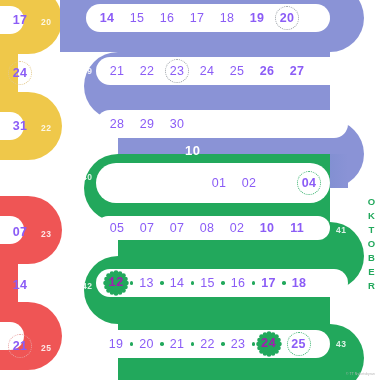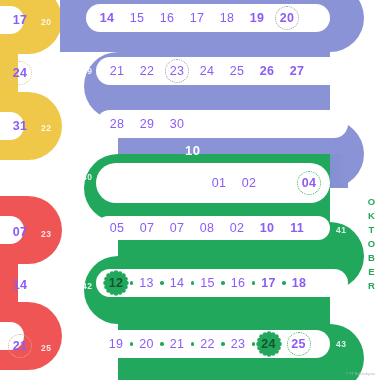--- a/index.html
+++ b/index.html
@@ -77,22 +77,23 @@
     height: 22px;
     margin: -11px 0 0 -11px;
     border-radius: 50%;
     background: #22a85c;
     z-index: -1;
   }
   .day.disc > span { position: relative; }
 
   
   .day.badge {
-    color: #14532d;
-    font-weight: 700;
+    color: #a21caf;
+    font-weight: 700;
+    font-family: Liberation Mono, monospace;
   }
   .day.badge .scallop {
     position: absolute;
     left: 50%;
     top: 50%;
     width: 26px;
     height: 26px;
     margin: -13px 0 0 -13px;
     z-index: 0;
   }

